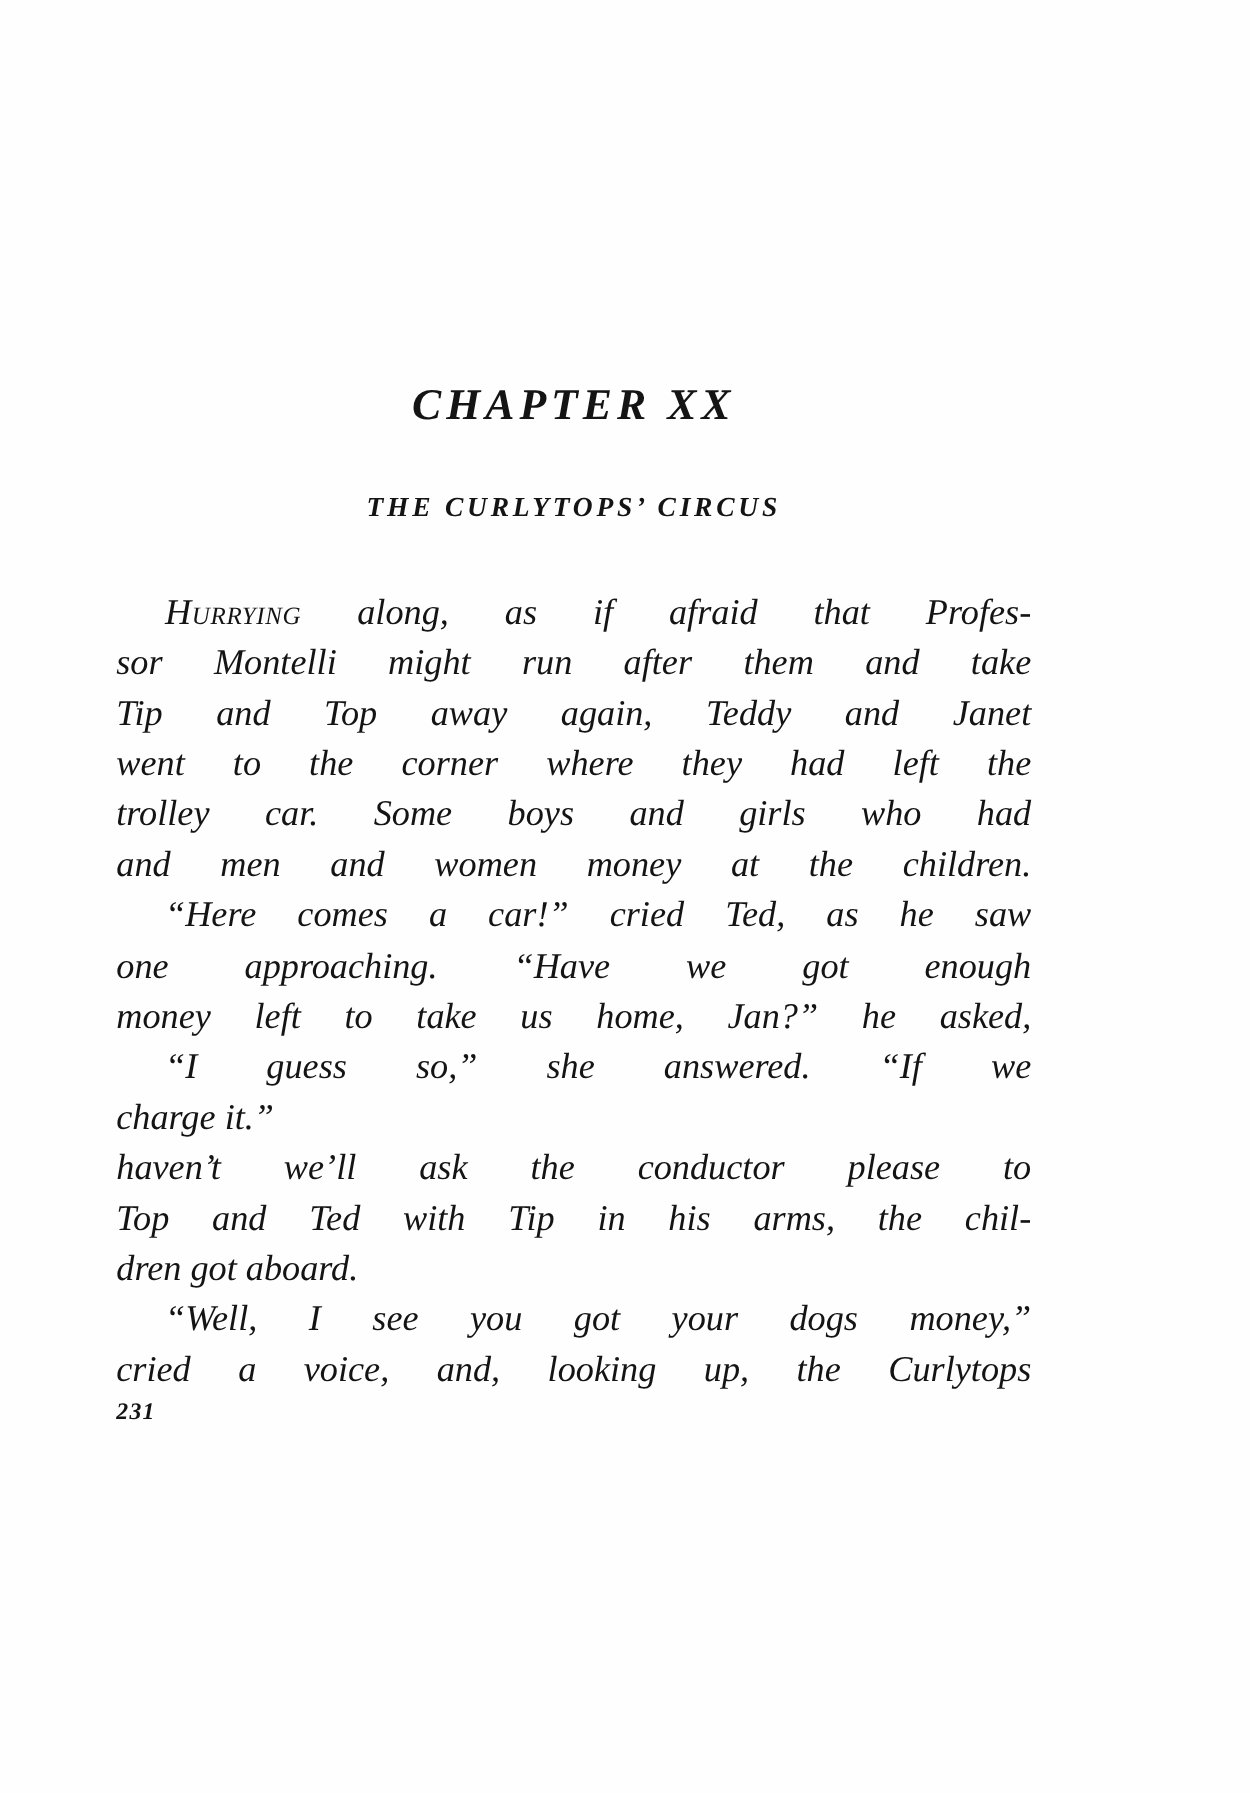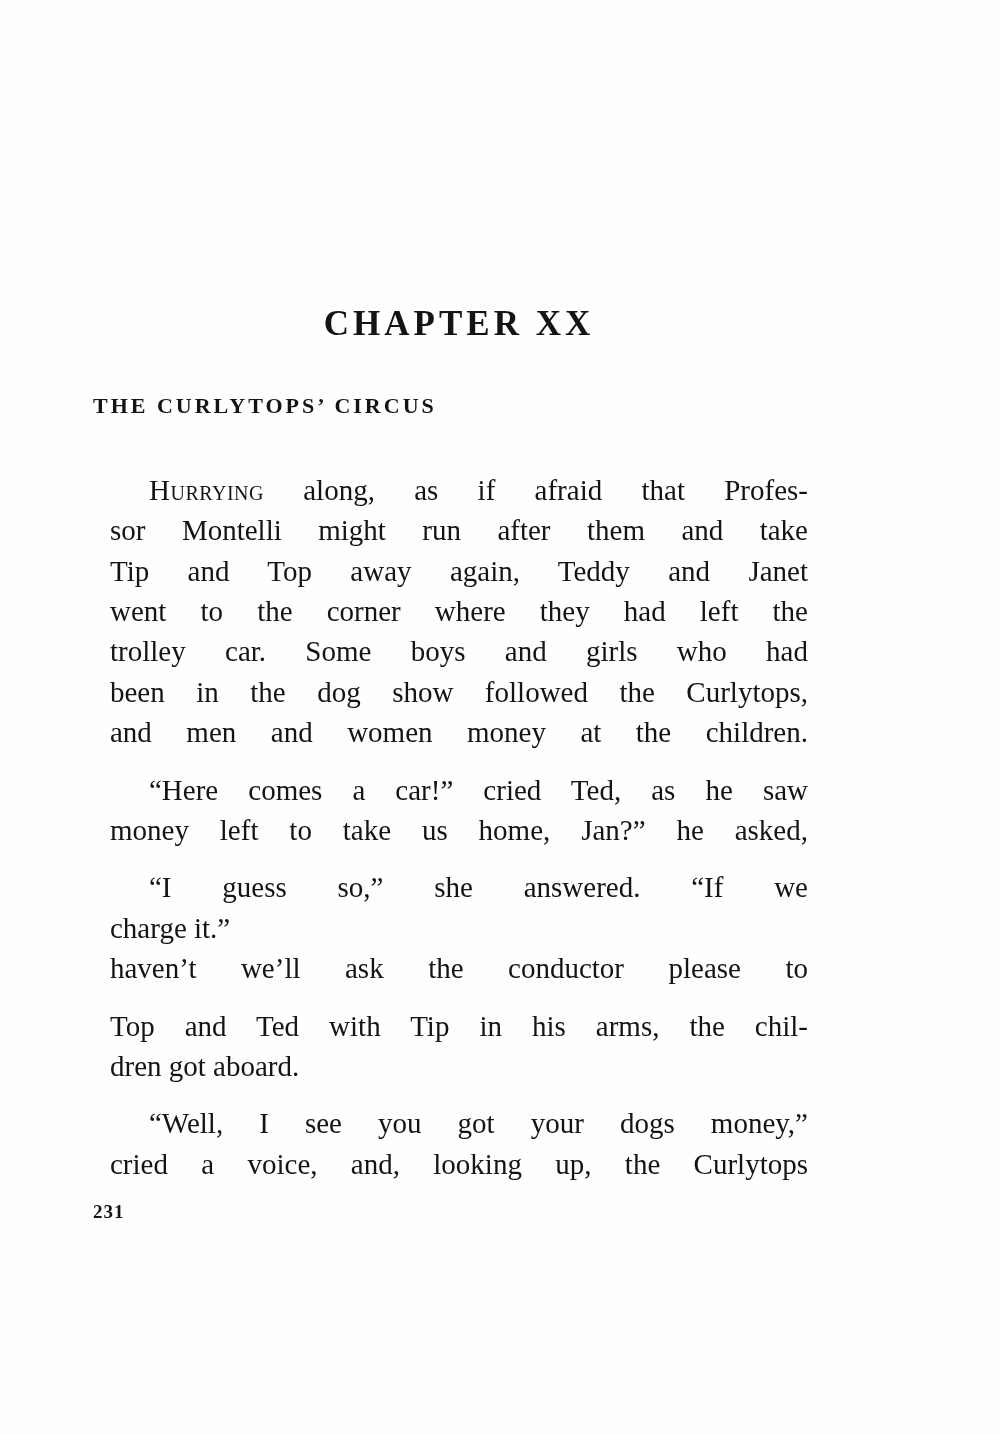--- a/index.html
+++ b/index.html
@@ -8,53 +8,54 @@
     background: #ffffff;
   }
   .page {
     position: relative;
     width: 1000px;
     height: 1434px;
     background: #fefefe;
     color: #141414;
     font-family: "Liberation Serif", "DejaVu Serif", serif;
     overflow: hidden;
+    font-style: italic;
   }
   .content {
     position: absolute;
     left: 93px;
     top: 0;
     width: 732px;
   }
   .chapter-title {
     margin: 0;
     padding-top: 305px;
     text-align: center;
     font-size: 35px;
     font-weight: 600;
     letter-spacing: 4px;
     line-height: 1.1;
   }
   .section-title {
     margin: 0;
     margin-top: 50px;
-    text-align: left;
+    text-align: center;
     font-size: 22px;
     font-weight: 600;
     letter-spacing: 3px;
     line-height: 1.1;
   }
   .body-text {
     margin-top: 52px;
     font-size: 29px;
     line-height: 40.4px;
     font-weight: 500;
   }
   .paragraph {
-    margin: 17px;
+    margin: 0;
   }
   .line {
     text-align: justify;
     text-align-last: justify;
     white-space: normal;
   }
   .line.flush {
     text-align-last: left;
   }
   .line.indent {
@@ -79,25 +80,25 @@
   <div class="content">
     <h1 class="chapter-title">CHAPTER XX</h1>
     <h2 class="section-title">THE CURLYTOPS’ CIRCUS</h2>
     <div class="body-text">
         <div class="paragraph">
           <div class="line indent"><span class="smallcaps">Hurrying</span> along, as if afraid that Profes-</div>
           <div class="line">sor Montelli might run after them and take</div>
           <div class="line">Tip and Top away again, Teddy and Janet</div>
           <div class="line">went to the corner where they had left the</div>
           <div class="line">trolley car.  Some boys and girls who had</div>
-          <div class="line">been in the dog show followed the Curlytops,</div>
           <div class="line">and men and women money at the children.</div>
         </div>
         <div class="paragraph">
           <div class="line indent">“Here comes a car!” cried Ted, as he saw</div>
+          <div class="line">one approaching.  “Have we got enough</div>
           <div class="line">money left to take us home, Jan?” he asked,</div>
         </div>
         <div class="paragraph">
           <div class="line indent">“I guess so,” she answered.  “If we</div>
           <div class="line flush">charge it.”</div>
           <div class="line">haven’t we’ll ask the conductor please to</div>
         </div>
         <div class="paragraph">
           <div class="line">Top and Ted with Tip in his arms, the chil-</div>
           <div class="line flush">dren got aboard.</div>

